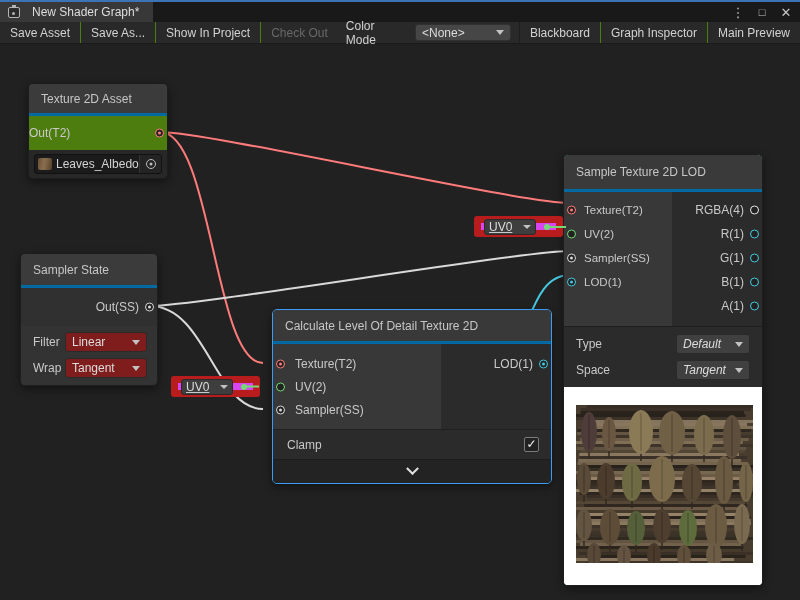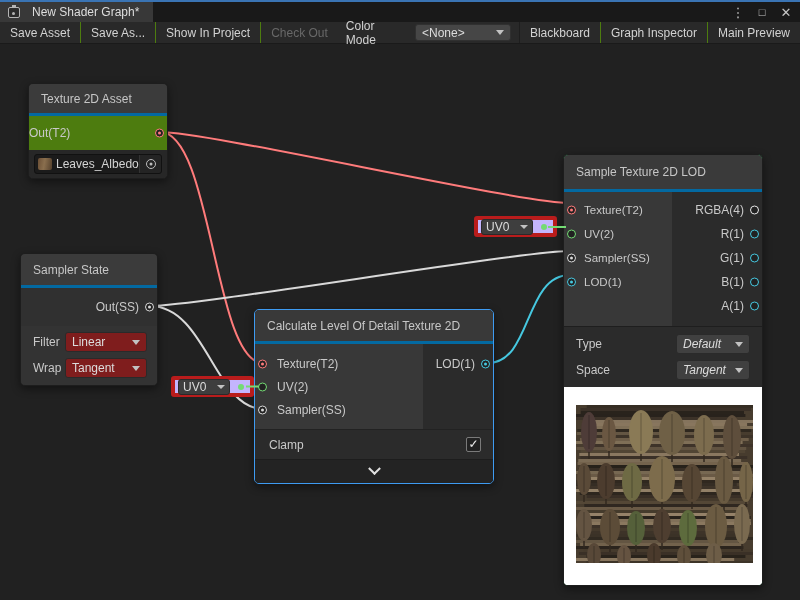--- a/index.html
+++ b/index.html
@@ -65,21 +65,21 @@
   .dotcircle::after { content:""; position:absolute; left:50%; top:50%; transform:translate(-50%,-50%); width:3px; height:3px; border-radius:50%; background:#bdbdbd; }
   
   .n-sampler { left:20px; top:253px; width:138px; }
   .n-sampler .nhead { height:34px; }
   .n-sampler .outrow { height:38px; justify-content:flex-end; padding-right:18px; background:#303030; }
   .n-sampler .controls { background:#333333; padding:3px 0 4px; }
   .ctlrow { height:26px; display:flex; align-items:center; padding:0 10px 0 12px; }
   .ctlrow .clbl { flex:1; color:#c9c9c9; }
   .ctl-dd { width:82px; height:20px; background:#7f1d1d; border:1px solid #2a2a2a; }
   
-  .n-calc { left:254px; top:309px; width:240px; background:#2b2b2b; }
+  .n-calc { left:272px; top:309px; width:280px; background:#2b2b2b; }
   .n-calc .nhead { height:34px; background:#393939; }
   .n-calc .portarea { display:flex; }
   .n-calc .incol { width:168px; background:#383838; padding:8px 0; }
   .n-calc .outcol { flex:1; background:#2b2b2b; padding:8px 0; }
   .n-calc .prow { height:23px; }
   .n-calc .incol .lbl { padding-left:22px; }
   .n-calc .outcol .prow { justify-content:flex-end; padding-right:18px; }
   .clamprow { height:30px; display:flex; align-items:center; padding:0 12px 0 14px; border-top:1px solid #222; background:#2b2b2b; }
   .clamprow .clbl { flex:1; }
   .checkbox { width:15px; height:15px; background:#222; border:1px solid #7a7a7a; border-radius:2px; color:#eee; font-size:12px; line-height:13px; text-align:center; }
@@ -93,21 +93,21 @@
   .n-sample .outcol { flex:1; background:#2b2b2b; padding:6px 0 8px; }
   .n-sample .prow { height:24px; }
   .n-sample .incol .lbl { padding-left:20px; font-size:11.5px; }
   .n-sample .outcol .prow { justify-content:flex-end; padding-right:18px; }
   .optsec { border-top:1px solid #1e1e1e; background:#2b2b2b; padding:4px 0 4px; }
   .optrow { height:26px; display:flex; align-items:center; padding:0 12px; }
   .optrow .clbl { flex:1; color:#c9c9c9; }
   .opt-dd { width:74px; height:20px; background:#404040; border:1px solid #2a2a2a;font-style:italic; }
   .previewbox { width:200px; height:198px; background:#fff; }
   
-  .uvchip { position:absolute; z-index:2; height:21px; background:#c4b5fd; border:4px solid #b91c1c; border-radius:3px; display:flex; align-items:center; padding:0 6px 0 3px; gap:8px; }
+  .uvchip { position:absolute; z-index:2; height:21px; background:#d946ef; border:7px solid #b91c1c; border-radius:3px; display:flex; align-items:center; padding:0 6px 0 3px; gap:8px;text-decoration:underline; }
   .uvchip .dd { height:16px; width:52px; background:#3e3e3e; border:1px solid #2a2a2a; padding:0 4px; }
   .uvchip .dd .arr { margin-left:4px; border-top-width:4px; }
   .uvdot { width:6px; height:6px; border-radius:50%; background:var(--wire-vector2); }
   .chip-a { left:171px; top:376px; }
   .chip-b { left:474px; top:216px; }
 </style>
 </head>
 <body>
 
 <div class="canvas"></div>

